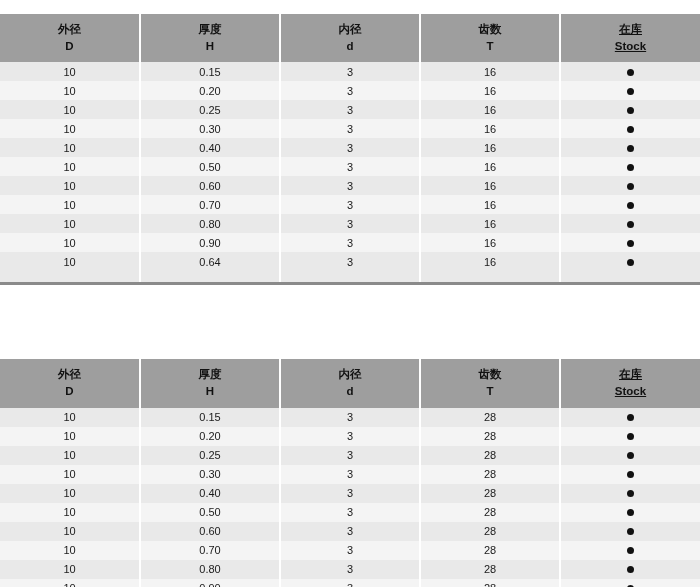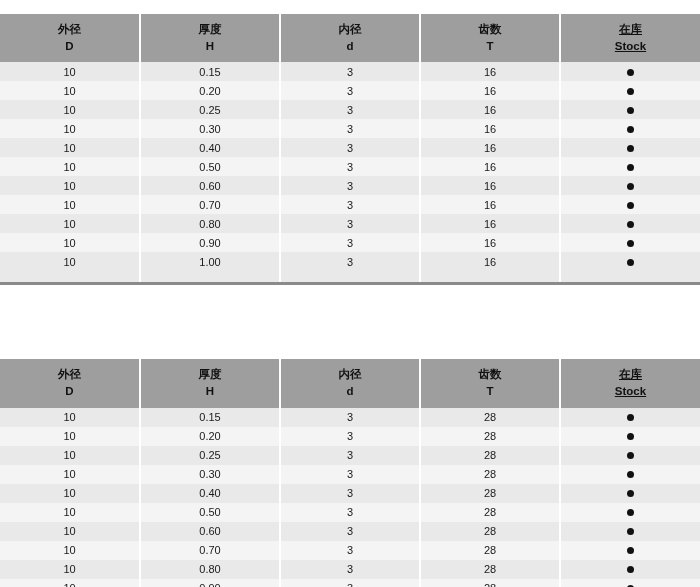--- a/index.html
+++ b/index.html
@@ -188,21 +188,21 @@
       </tr>
       <tr class="row-even">
         <td>10</td>
         <td>0.90</td>
         <td>3</td>
         <td>16</td>
         <td><span class="dot"></span></td>
       </tr>
       <tr class="row-odd">
         <td>10</td>
-        <td>1.00</td>
+        <td>0.64</td>
         <td>3</td>
         <td>16</td>
         <td><span class="dot"></span></td>
       </tr>
       <tr class="row-pad">
         <td></td>
         <td></td>
         <td></td>
         <td></td>
         <td></td>

